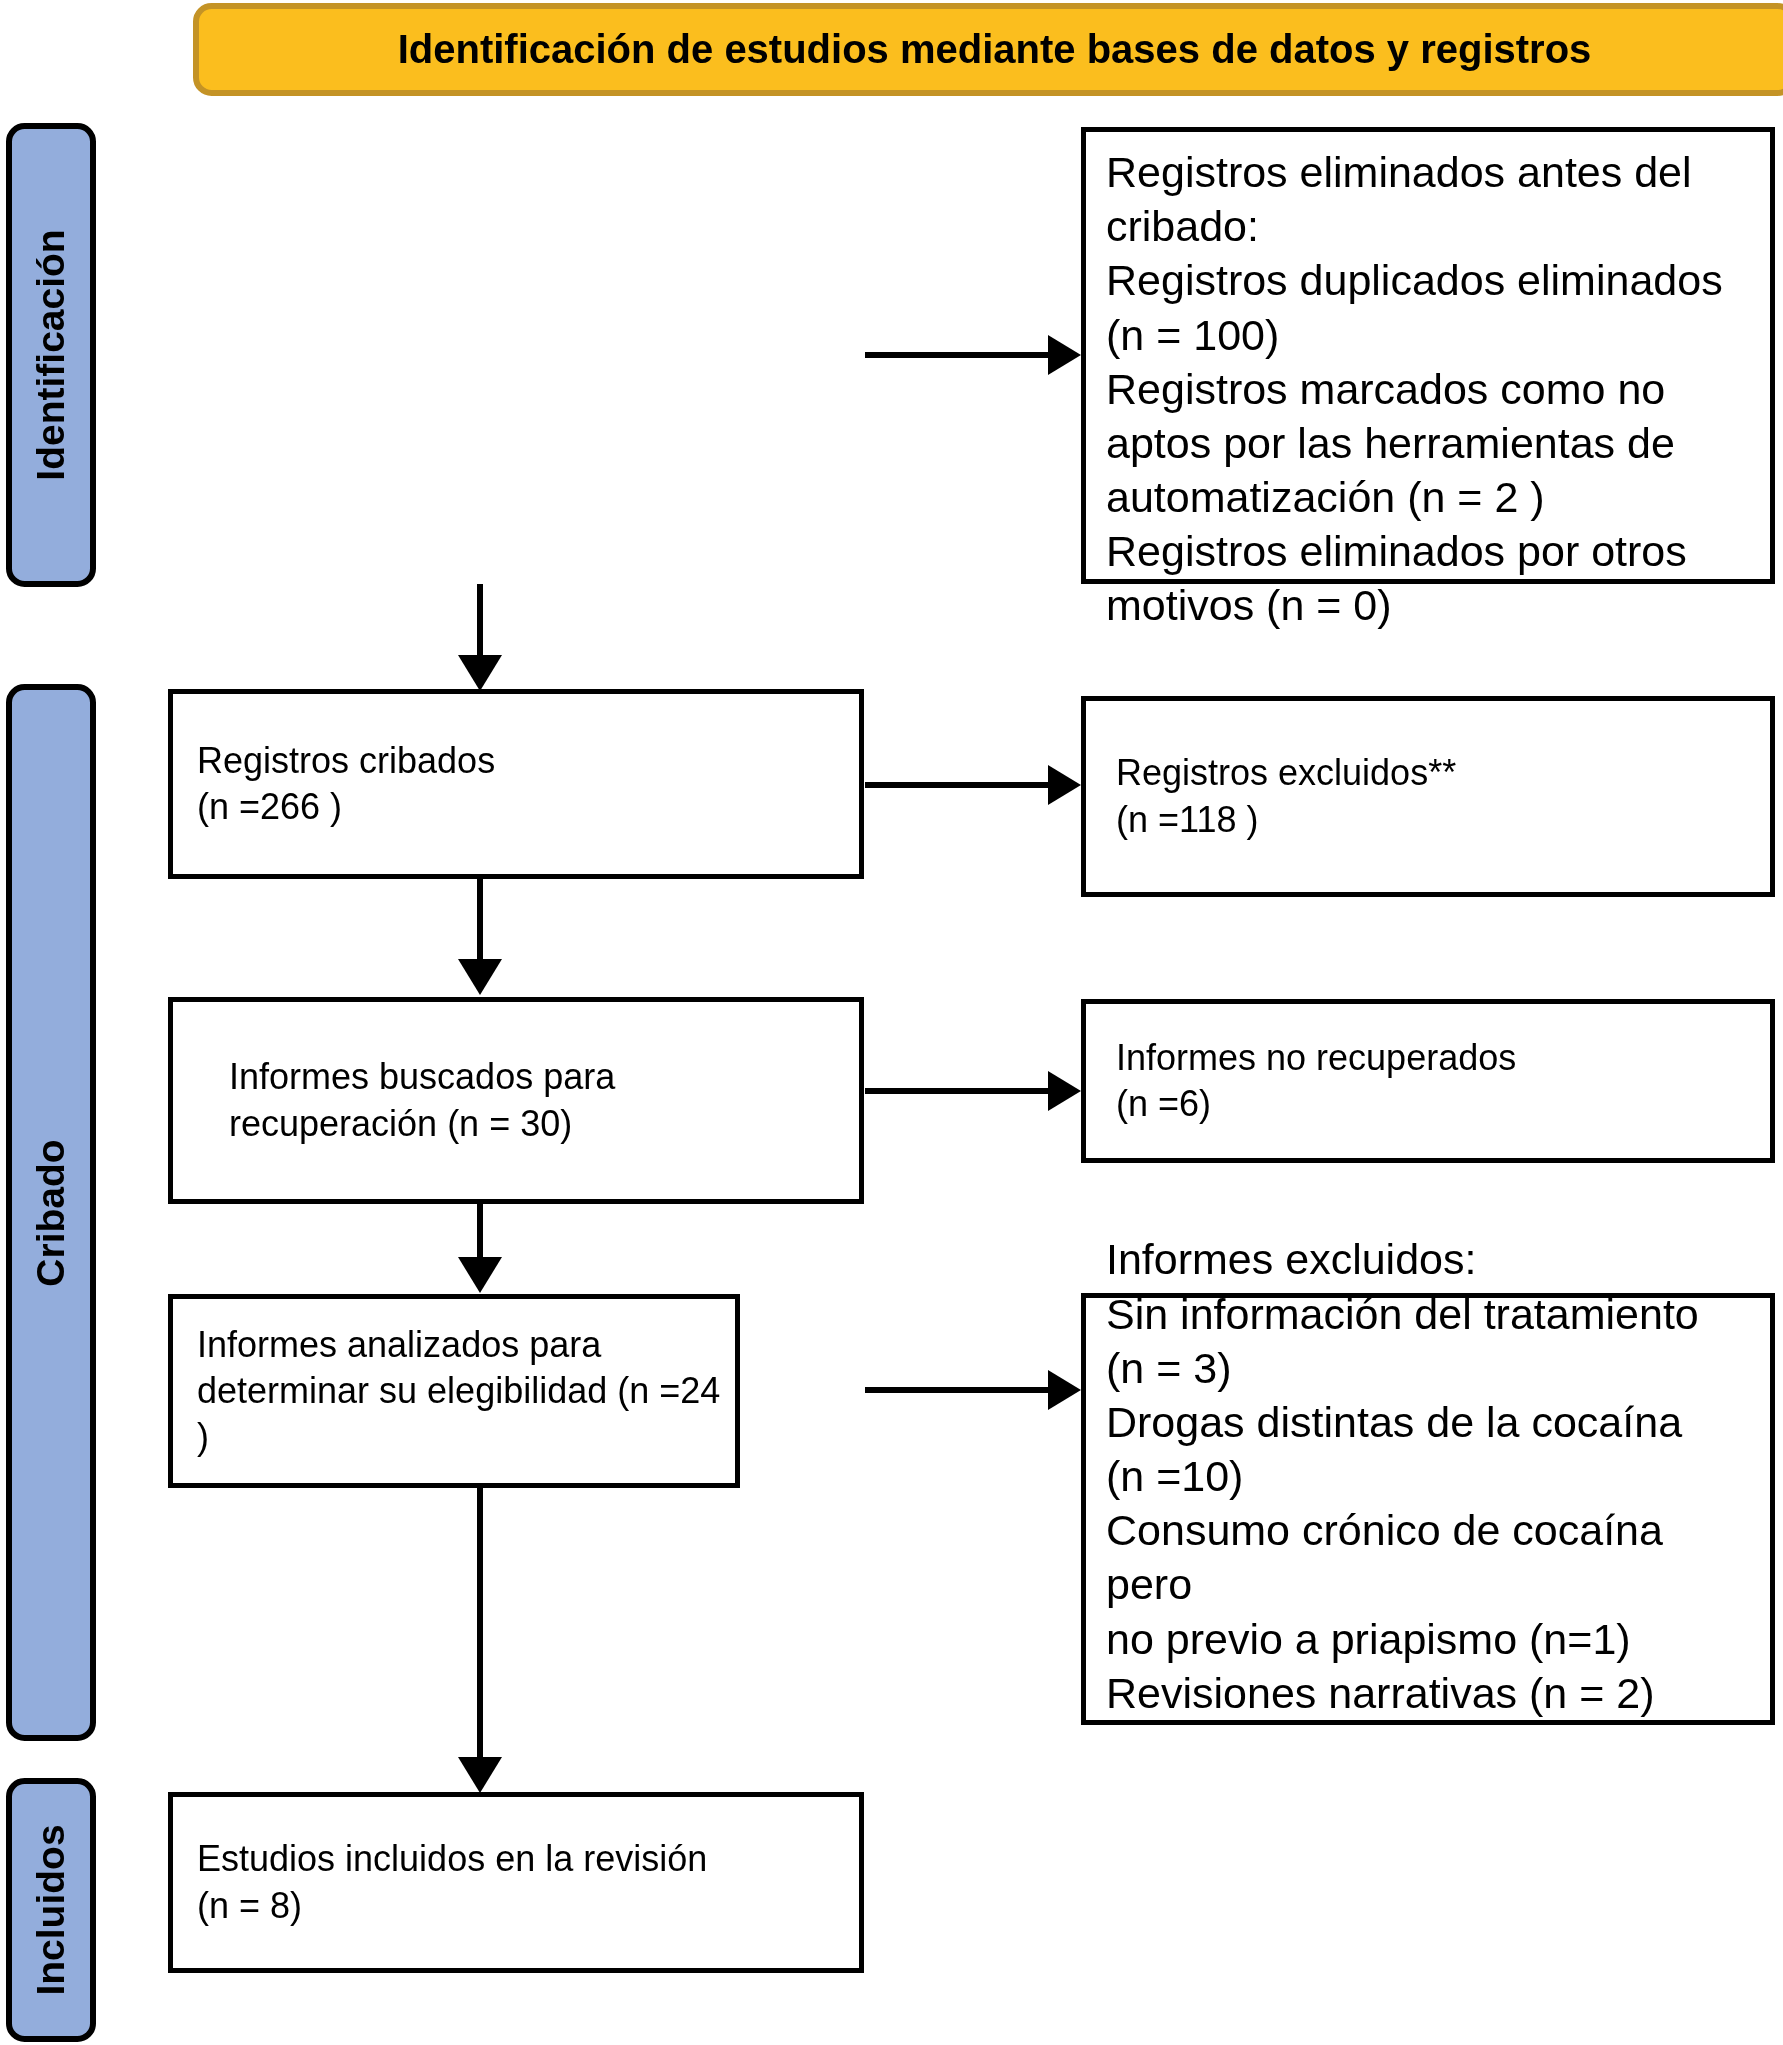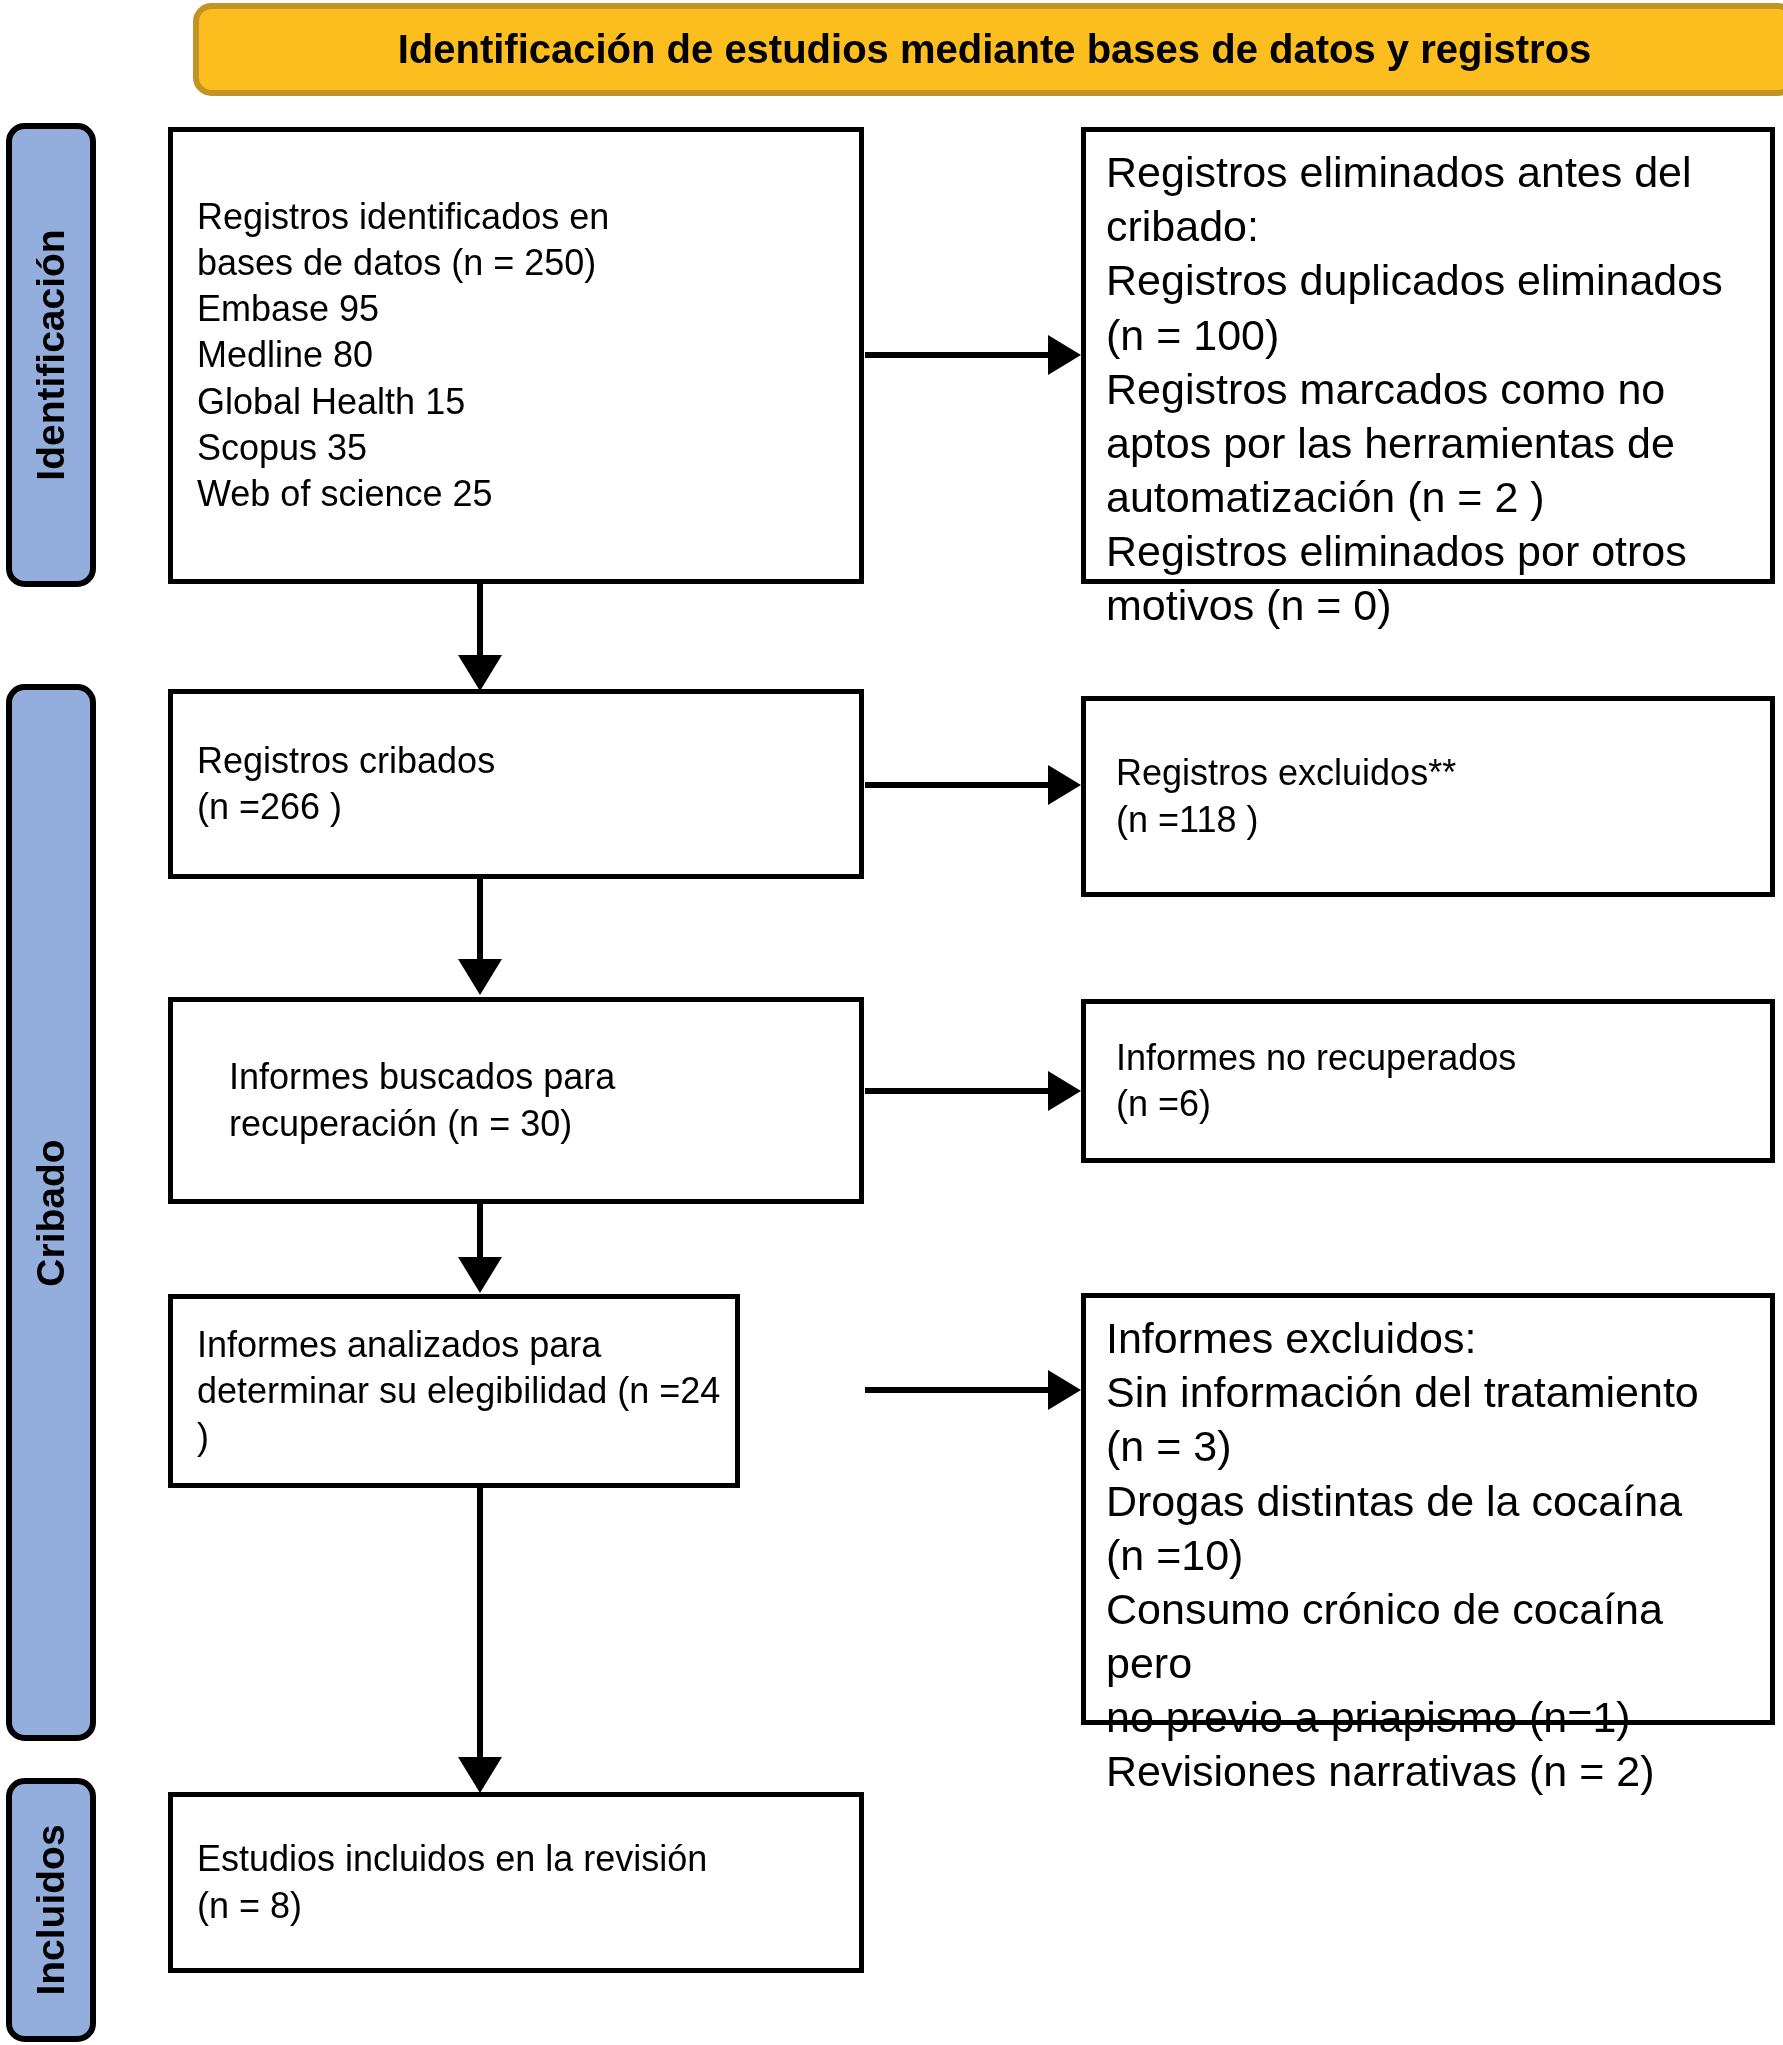--- a/index.html
+++ b/index.html
@@ -88,21 +88,21 @@
   #box-identified     { left: 168px; top: 127px;  width: 696px; height: 457px; }
   #box-screened       { left: 168px; top: 689px;  width: 696px; height: 190px; }
   #box-sought         { left: 168px; top: 997px; width: 696px; height: 207px; padding-left: 32px; }
   #box-assessed       { left: 168px; top: 1294px; width: 572px; height: 194px; }
   #box-included       { left: 168px; top: 1792px; width: 696px; height: 181px; }
 
   
   #box-removed        { left: 1081px; top: 127px;  width: 694px; height: 457px; }
   #box-excluded-rec   { left: 1081px; top: 696px;  width: 694px; height: 201px; }
   #box-not-retrieved  { left: 1081px; top: 999px; width: 694px; height: 164px; }
-  #box-excluded-rep   { left: 1081px; top: 1293px; width: 694px; height: 432px; }
+  #box-excluded-rep   { left: 1081px; top: 1293px; width: 694px; height: 432px; align-items: flex-end; }
 
   #box-removed .box-text,
   #box-excluded-rep .box-text { font-size: 43px; line-height: 1.26; padding-left: 20px; }
   #box-excluded-rec .box-text,
   #box-not-retrieved .box-text { padding-left: 30px; }
 
   
   .conn-line-h {
     position: absolute;
     background: #000000;
@@ -140,29 +140,20 @@
   <div class="stage" id="stage-identification">
     <span class="stage-text">Identificación</span>
   </div>
   <div class="stage" id="stage-screening">
     <span class="stage-text">Cribado</span>
   </div>
   <div class="stage" id="stage-included">
     <span class="stage-text">Incluidos</span>
   </div>
 
-  <div class="box" id="box-identified">
-    <div class="box-text">Registros identificados en
-bases de datos (n = 250)
-Embase 95
-Medline 80
-Global Health 15
-Scopus 35
-Web of science 25</div>
-  </div>
 
   <div class="box pad-top" id="box-removed">
     <div class="box-text">Registros eliminados antes del
 cribado:
 Registros duplicados eliminados
 (n = 100)
 Registros marcados como no
 aptos por las herramientas de
 automatización (n = 2 )
 Registros eliminados por otros

